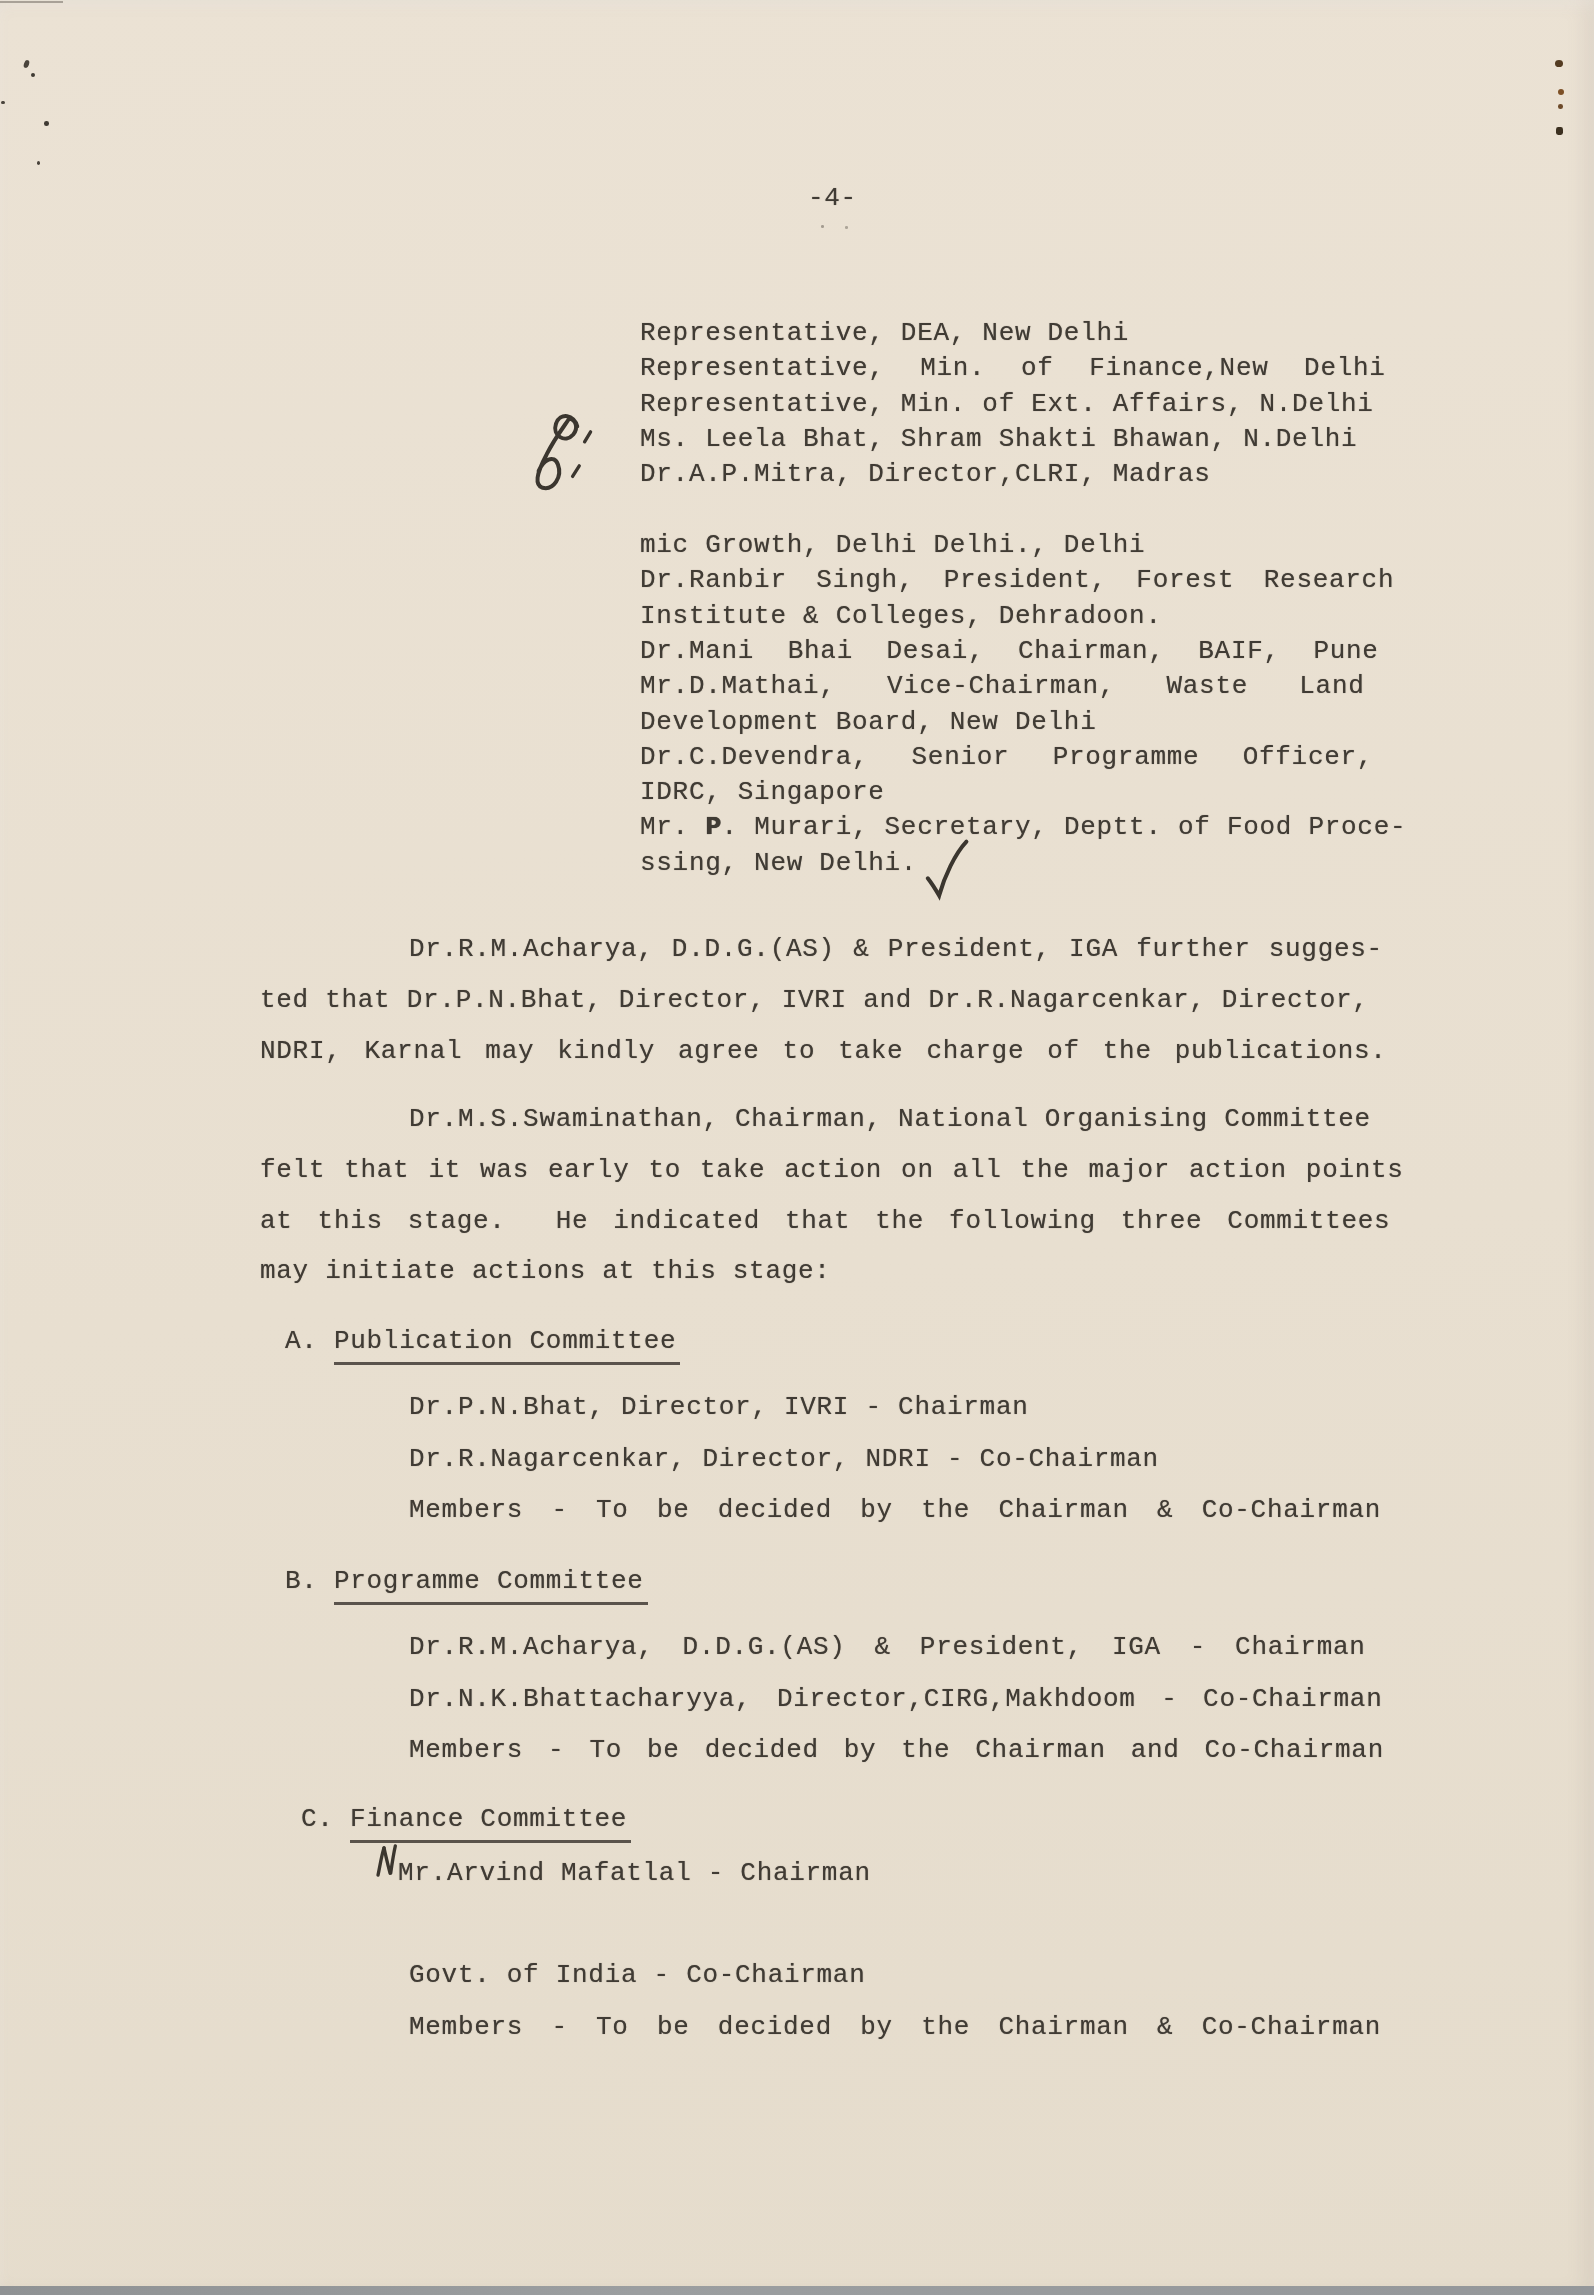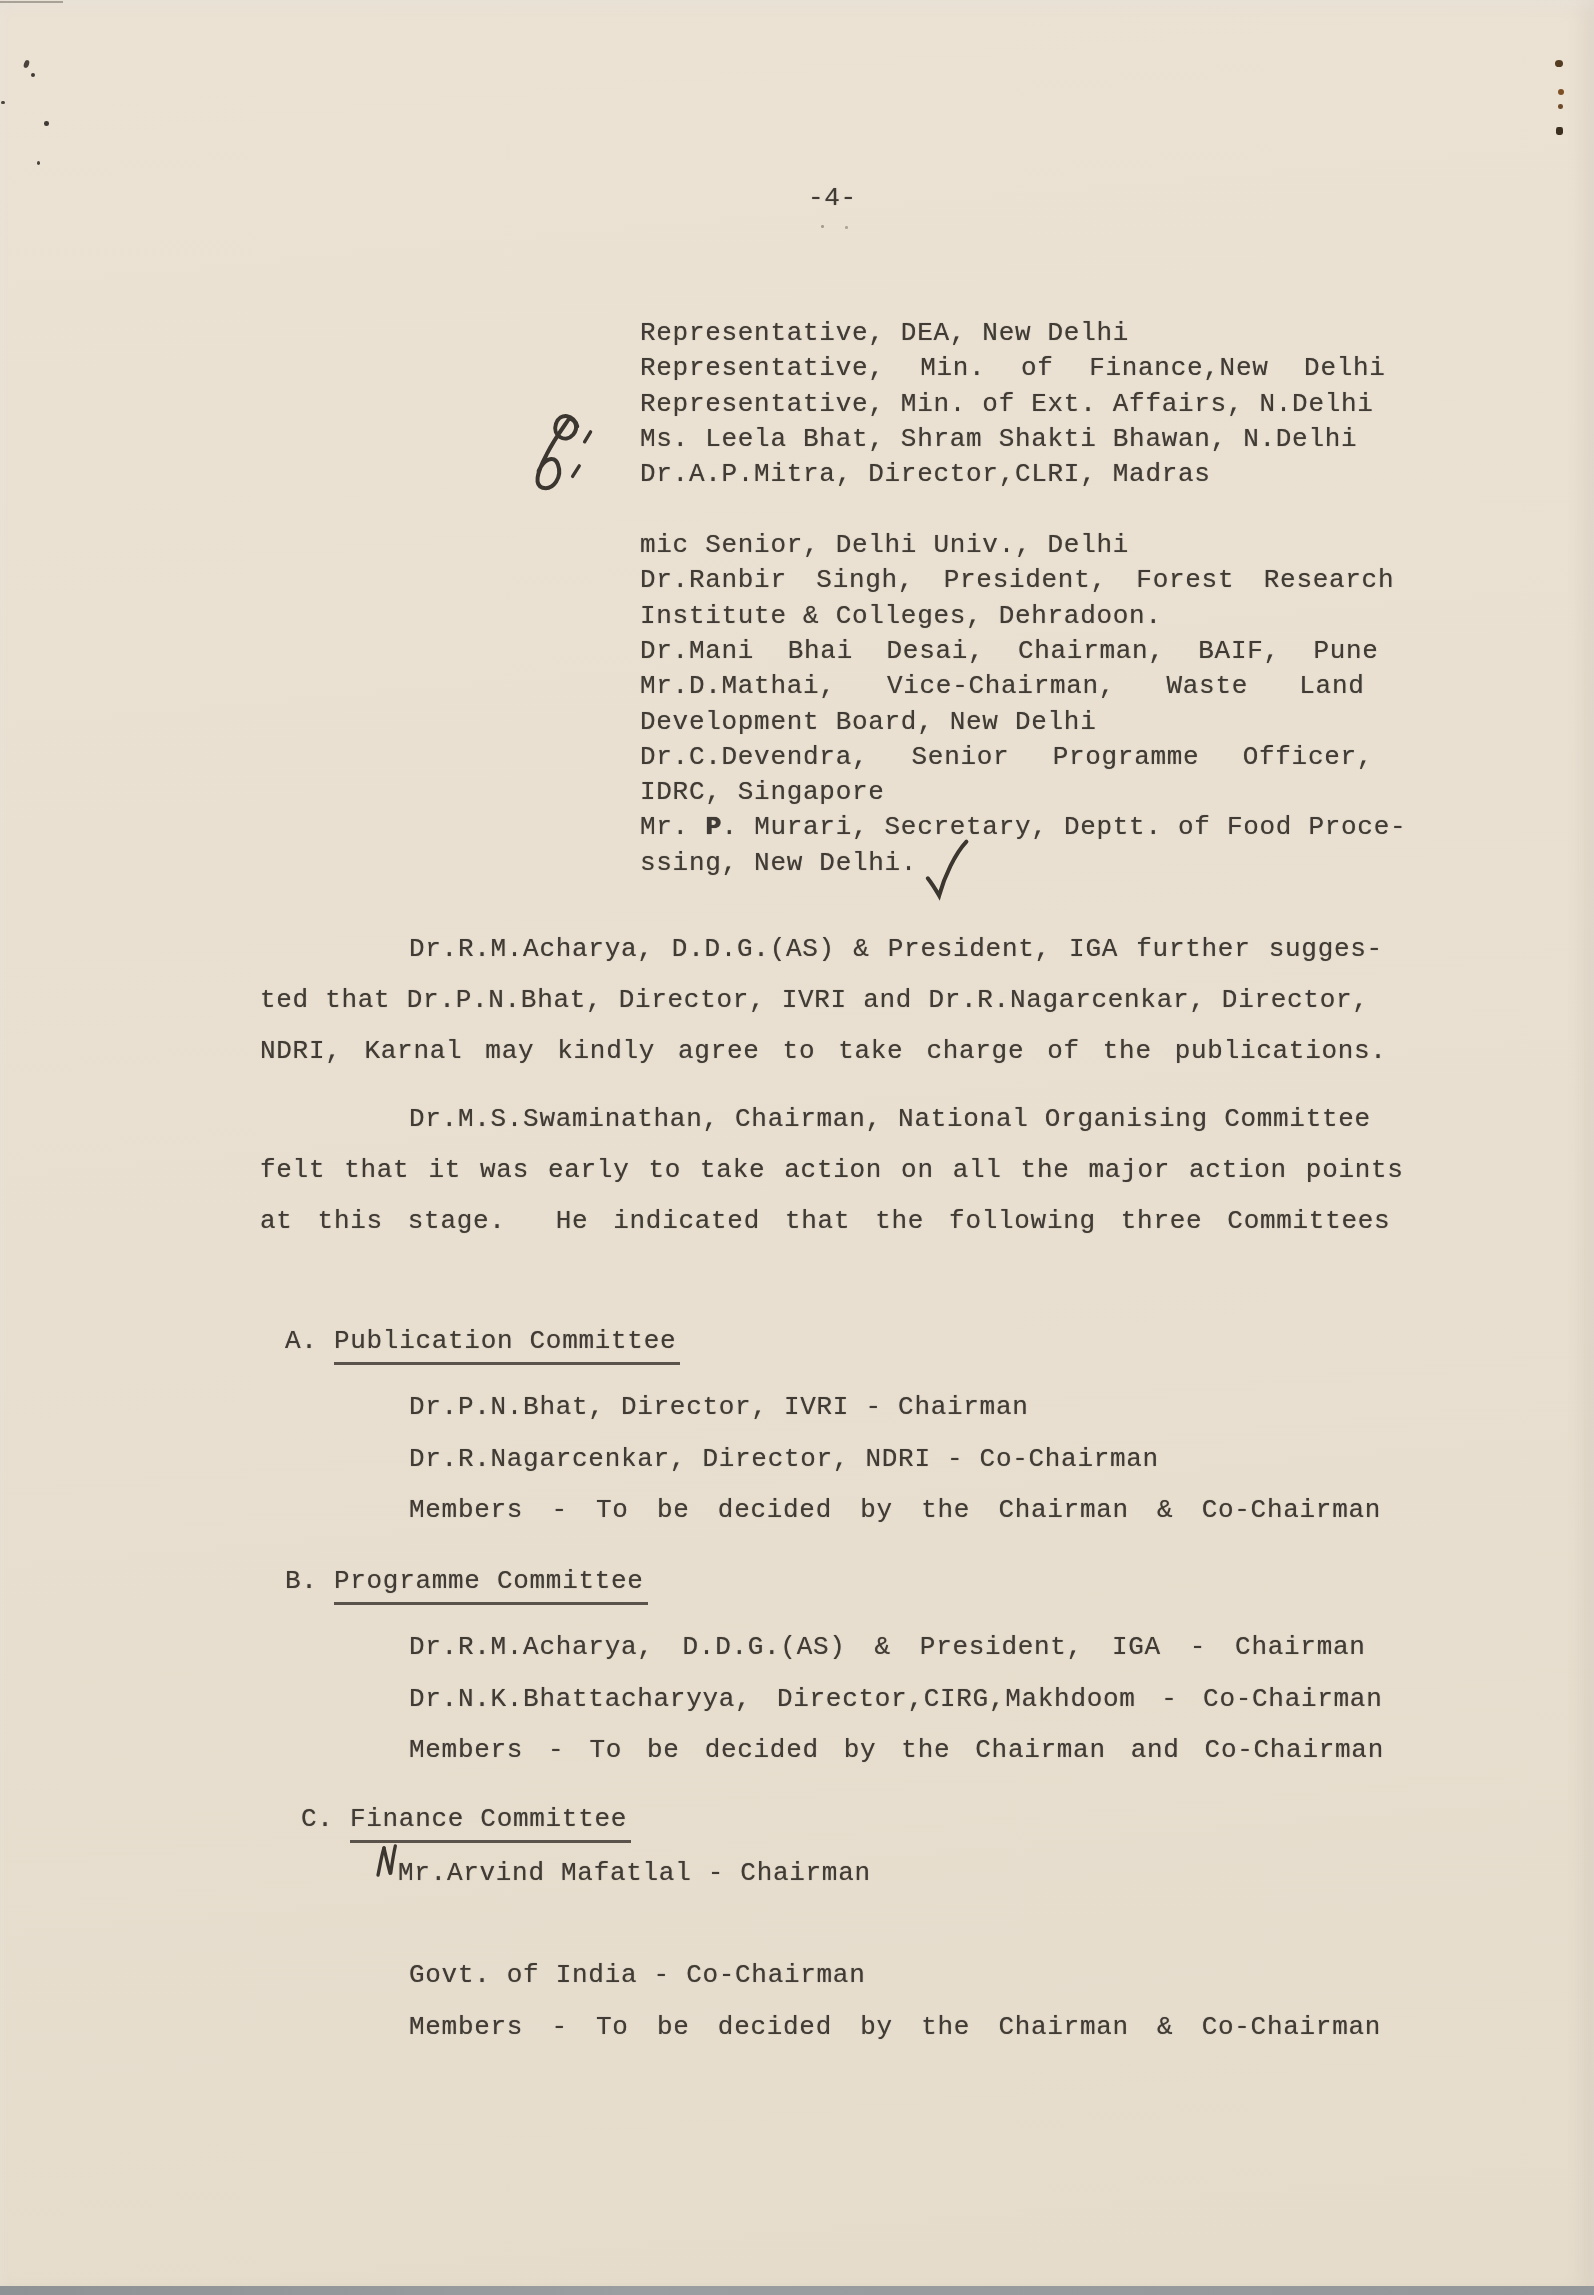--- a/index.html
+++ b/index.html
@@ -48,38 +48,39 @@
 
   <div class="ln" style="left:808px;top:185px">-4-</div>
   <div class="speck" style="left:821px;top:225px;width:2.7px;height:2.7px;background:rgba(80,74,64,0.45)"></div>
   <div class="speck" style="left:845px;top:226px;width:2.7px;height:2.7px;background:rgba(80,74,64,0.4)"></div>
 
   <div class="ln" style="left:640px;top:320px">Representative, DEA, New Delhi</div>
   <div class="ln" style="left:640px;top:355px;word-spacing:19.3px">Representative, Min. of Finance,New Delhi</div>
   <div class="ln" style="left:640px;top:391px">Representative, Min. of Ext. Affairs, N.Delhi</div>
   <div class="ln" style="left:640px;top:426px">Ms. Leela Bhat, Shram Shakti Bhawan, N.Delhi</div>
   <div class="ln" style="left:640px;top:461px">Dr.A.P.Mitra, Director,CLRI, Madras</div>
-  <div class="ln" style="left:640px;top:532px">mic Senior, Delhi Univ., Delhi</div>
+  <div class="ln" style="left:640px;top:532px">mic Growth, Delhi Delhi., Delhi</div>
   <div class="ln" style="left:640px;top:567px;word-spacing:13.3px">Dr.Ranbir Singh, President, Forest Research</div>
   <div class="ln" style="left:640px;top:603px">Institute &amp; Colleges, Dehradoon.</div>
   <div class="ln" style="left:640px;top:638px;word-spacing:17.3px">Dr.Mani Bhai Desai, Chairman, BAIF, Pune</div>
   <div class="ln" style="left:640px;top:673px;word-spacing:35px">Mr.D.Mathai, Vice-Chairman, Waste Land</div>
   <div class="ln" style="left:640px;top:709px">Development Board, New Delhi</div>
   <div class="ln" style="left:640px;top:744px;word-spacing:27px">Dr.C.Devendra, Senior Programme Officer,</div>
   <div class="ln" style="left:640px;top:779px">IDRC, Singapore</div>
   <div class="ln" style="left:640px;top:814px"><span>Mr. </span><span class="overstrike">P</span><span>. Murari, Secretary, Deptt. of Food Proce-</span></div>
   <div class="ln" style="left:640px;top:850px">ssing, New Delhi.</div>
 
   <div class="ln" style="left:409px;top:936px;word-spacing:2px">Dr.R.M.Acharya, D.D.G.(AS) &amp; President, IGA further sugges-</div>
   <div class="ln" style="left:260px;top:987px">ted that Dr.P.N.Bhat, Director, IVRI and Dr.R.Nagarcenkar, Director,</div>
   <div class="ln" style="left:260px;top:1038px;word-spacing:6.7px">NDRI, Karnal may kindly agree to take charge of the publications.</div>
 
   <div class="ln" style="left:409px;top:1106px">Dr.M.S.Swaminathan, Chairman, National Organising Committee</div>
   <div class="ln" style="left:260px;top:1157px;word-spacing:2.7px">felt that it was early to take action on all the major action points</div>
   <div class="ln" style="left:260px;top:1208px;word-spacing:8.7px">at this stage.  He indicated that the following three Committees</div>
+  <div class="ln" style="left:260px;top:1258px">may initiate actions at this stage:</div>
 
   <div class="ln" style="left:285px;top:1328px"><span>A.</span> <span class="utitle">Publication Committee</span></div>
   <div class="ln" style="left:409px;top:1394px">Dr.P.N.Bhat, Director, IVRI - Chairman</div>
   <div class="ln" style="left:409px;top:1446px">Dr.R.Nagarcenkar, Director, NDRI - Co-Chairman</div>
   <div class="ln" style="left:409px;top:1497px;word-spacing:12px">Members - To be decided by the Chairman &amp; Co-Chairman</div>
 
   <div class="ln" style="left:285px;top:1568px"><span>B.</span> <span class="utitle">Programme Committee</span></div>
   <div class="ln" style="left:409px;top:1634px;word-spacing:12.7px">Dr.R.M.Acharya, D.D.G.(AS) &amp; President, IGA - Chairman</div>
   <div class="ln" style="left:409px;top:1686px;word-spacing:9.3px">Dr.N.K.Bhattacharyya, Director,CIRG,Makhdoom - Co-Chairman</div>
   <div class="ln" style="left:409px;top:1737px;word-spacing:8.7px">Members - To be decided by the Chairman and Co-Chairman</div>

